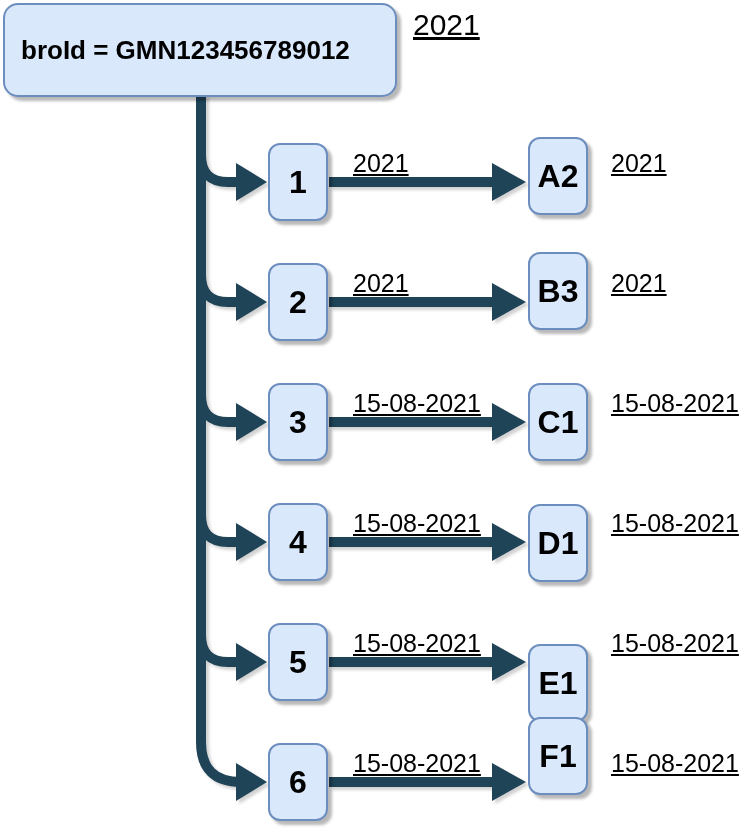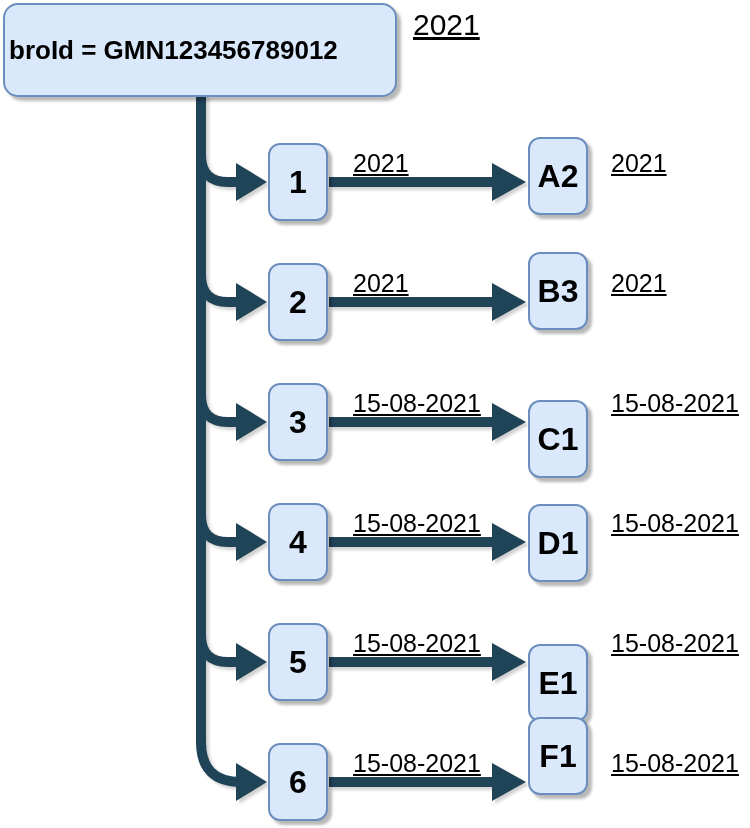--- a/index.html
+++ b/index.html
@@ -32,21 +32,21 @@
     justify-content: center;
     font-weight: bold;
   }
   .root-node {
     left: 3px; top: 3px;
     width: 394px; height: 94px;
     border-radius: 15px;
     flex-direction: column;
     align-items: flex-start;
     justify-content: center;
-    padding-left: 4px;
+    padding-left: 16px;
     font-size: 26px;
     line-height: 34px;
     white-space: nowrap;
   }
   .leaf-node {
     width: 60px; height: 78px;
     border-radius: 12px;
     font-size: 32px;
   }
   .src-node { left: 268px; }
@@ -117,21 +117,21 @@
      </div>
       <div>
        <div class="node leaf-node src-node" style="top:263px">2</div>
        <div class="label edge-label" style="top:270px">2021</div>
        <div class="node leaf-node tgt-node" style="top:252px">B3</div>
        <div class="label side-label" style="top:270px">2021</div>
      </div>
       <div>
        <div class="node leaf-node src-node" style="top:383px">3</div>
        <div class="label edge-label" style="top:390px">15-08-2021</div>
-       <div class="node leaf-node tgt-node" style="top:400px">C1</div>
+       <div class="node leaf-node tgt-node" style="top:383px">C1</div>
        <div class="label side-label" style="top:390px">15-08-2021</div>
      </div>
       <div>
        <div class="node leaf-node src-node" style="top:503px">4</div>
        <div class="label edge-label" style="top:510px">15-08-2021</div>
        <div class="node leaf-node tgt-node" style="top:504px">D1</div>
        <div class="label side-label" style="top:510px">15-08-2021</div>
      </div>
       <div>
        <div class="node leaf-node src-node" style="top:623px">5</div>

